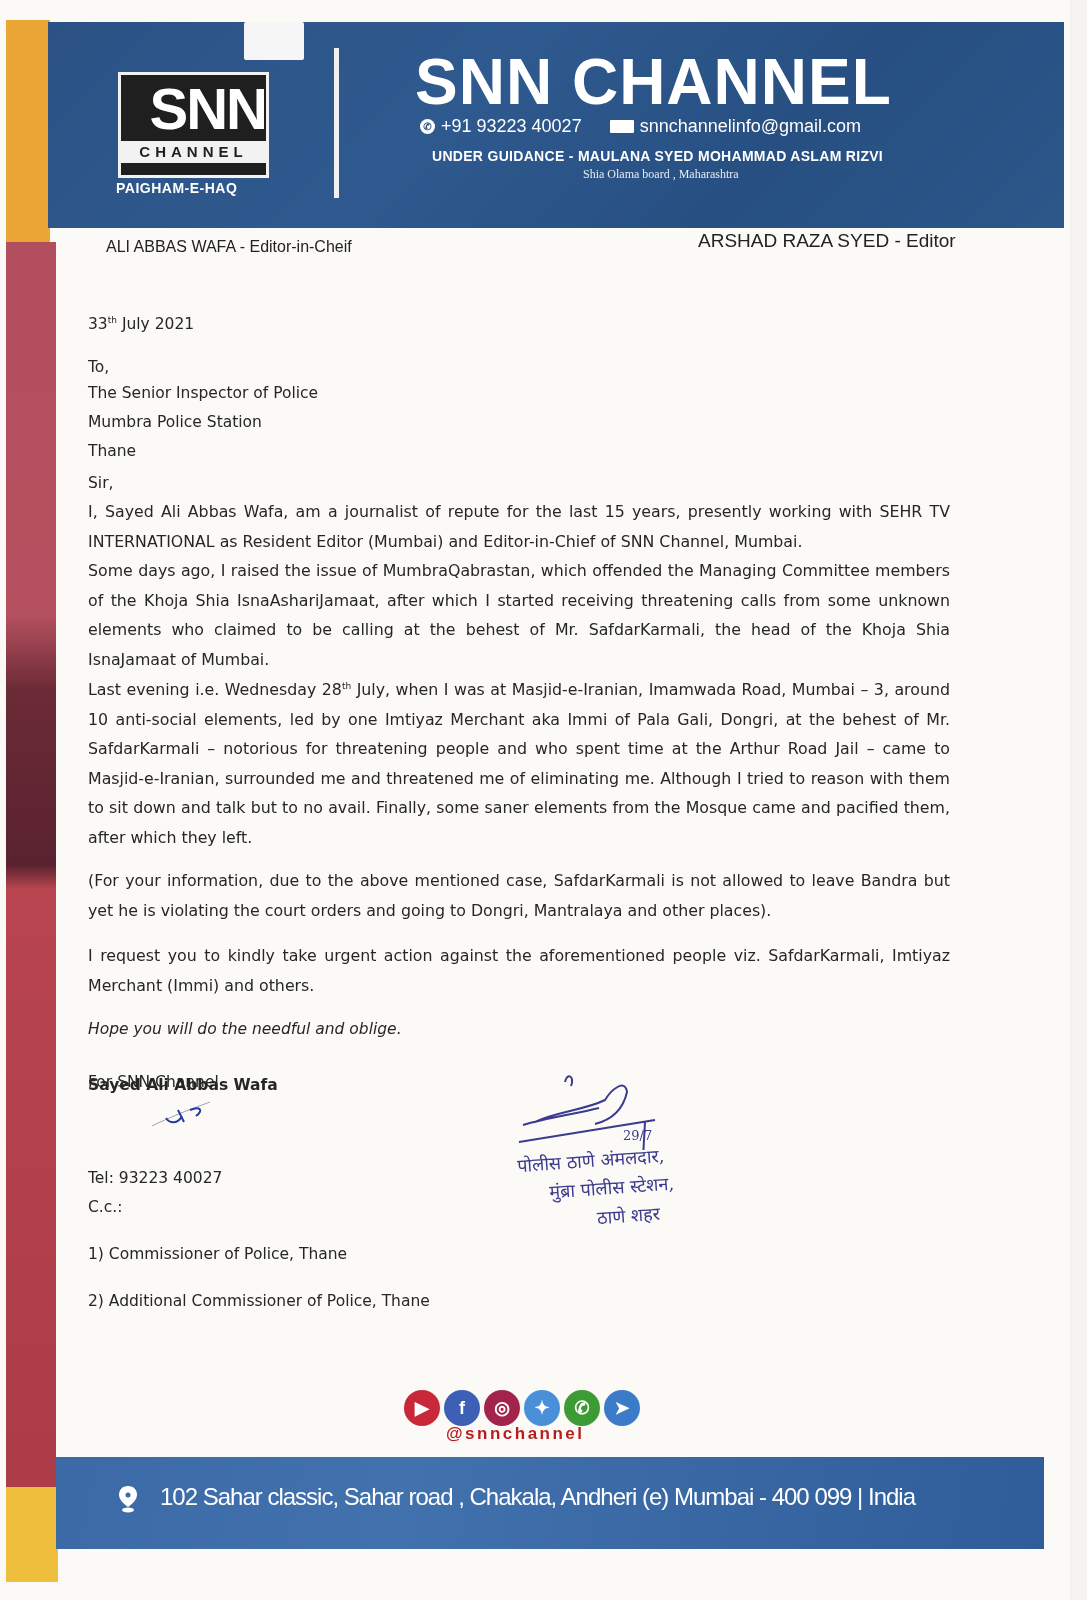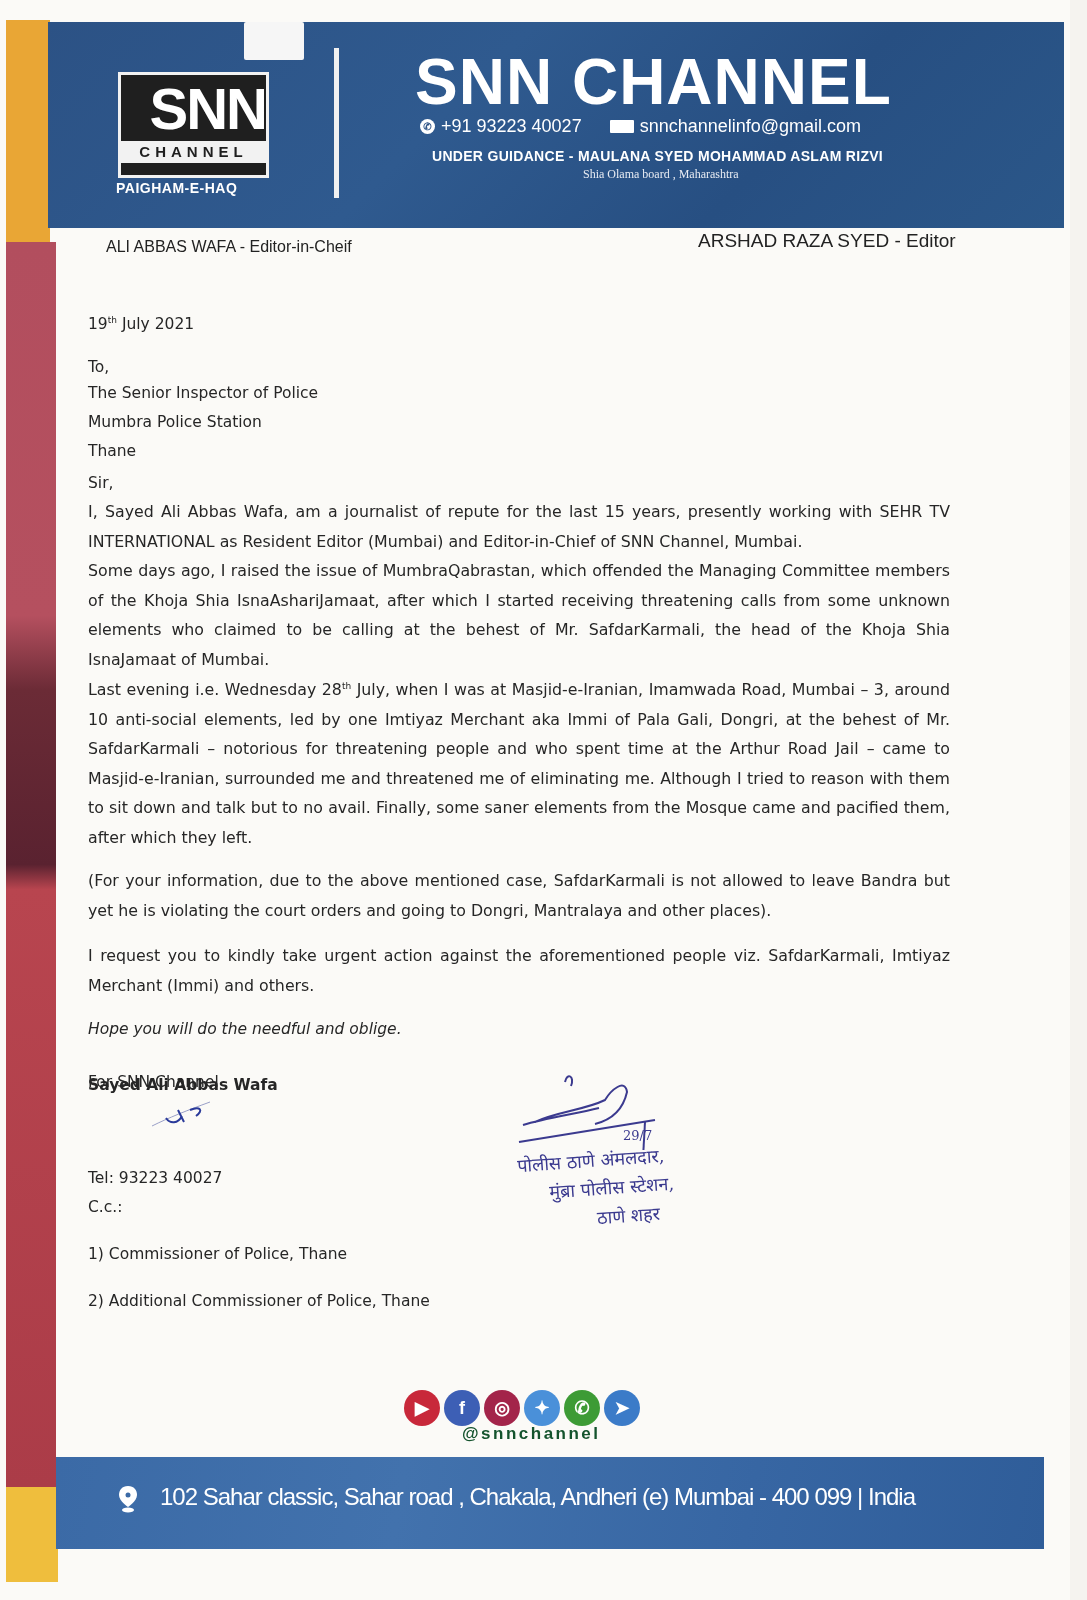--- a/index.html
+++ b/index.html
@@ -52,21 +52,21 @@
   .para { position:absolute; left:88px; width:862px; line-height:29.5px; text-align:justify; font-size:15.8px; }
   .para sup { font-size:9px; line-height:0; }
 
   .sign-scribble { position:absolute; left:148px; top:1096px; width:70px; height:36px; }
   .stamp { position:absolute; left:515px; top:1070px; width:260px; height:170px; }
   .stamp-text { position:absolute; color:#3b3a8f; font-family:"DejaVu Serif", serif; font-size:18px; white-space:nowrap; }
 
   
   .socials { position:absolute; left:404px; top:1390px; display:flex; gap:4px; }
   .soc { width:36px; height:36px; border-radius:50%; display:flex; align-items:center; justify-content:center; color:#fff; font-weight:bold; font-size:18px; }
-  .handle { position:absolute; left:446px; top:1424px; font-weight:bold; font-size:17px; letter-spacing:2.5px; color:#14532d;margin-left:16px; }
+  .handle { position:absolute; left:446px; top:1424px; font-weight:bold; font-size:17px; letter-spacing:2.5px; color:#b91c1c; }
 
   
   .footer { position:absolute; left:56px; top:1457px; width:988px; height:92px;
     background: linear-gradient(100deg, #3b6aa6 0%, #4272ad 35%, #3766a3 70%, #2f5d99 100%); }
   .pin-icon { position:absolute; left:62px; top:28px; width:20px; height:28px; }
   .address { position:absolute; left:104px; top:26px; color:#fff; font-size:24px; letter-spacing:-1px; white-space:nowrap; }
 </style>
 </head>
 <body>
 
@@ -91,21 +91,21 @@
       <span>snnchannelinfo@gmail.com</span>
     </div>
     <div class="guidance">UNDER GUIDANCE - MAULANA SYED MOHAMMAD ASLAM RIZVI</div>
     <div class="board">Shia Olama board , Maharashtra</div>
   </div>
 
   <div class="editor-left">ALI ABBAS WAFA - Editor-in-Cheif</div>
   <div class="editor-right">ARSHAD RAZA SYED - Editor</div>
 
   <div class="letter">
-    <div class="line date" style="top:315px;"><span>19</span><sup>th</sup><span> July 2021</span></div>
+    <div class="line date" style="top:315px;"><span>33</span><sup>th</sup><span> July 2021</span></div>
     <div class="line" style="top:358px;">To,</div>
     <div class="line" style="top:384px;">The Senior Inspector of Police</div>
     <div class="line" style="top:413px;">Mumbra Police Station</div>
     <div class="line" style="top:442px;">Thane</div>
     <div class="line" style="top:474px;">Sir,</div>
 
     <div class="para" style="top:497px;">I, Sayed Ali Abbas Wafa, am a journalist of repute for the last 15 years, presently working with SEHR TV INTERNATIONAL as Resident Editor (Mumbai) and Editor-in-Chief of SNN Channel, Mumbai.</div>
     <div class="para" style="top:556px;">Some days ago, I raised the issue of MumbraQabrastan, which offended the Managing Committee members of the Khoja Shia IsnaAshariJamaat, after which I started receiving threatening calls from some unknown elements who claimed to be calling at the behest of Mr. SafdarKarmali, the head of the Khoja Shia IsnaJamaat of Mumbai.</div>
     <div class="para" style="top:675px;"><span>Last evening i.e. Wednesday 28</span><sup>th</sup><span> July, when I was at Masjid-e-Iranian, Imamwada Road, Mumbai – 3, around 10 anti-social elements, led by one Imtiyaz Merchant aka Immi of Pala Gali, Dongri, at the behest of Mr. SafdarKarmali – notorious for threatening people and who spent time at the Arthur Road Jail – came to Masjid-e-Iranian, surrounded me and threatened me of eliminating me. Although I tried to reason with them to sit down and talk but to no avail. Finally, some saner elements from the Mosque came and pacified them, after which they left.</span></div>
     <div class="para" style="top:866px;">(For your information, due to the above mentioned case, SafdarKarmali is not allowed to leave Bandra but yet he is violating the court orders and going to Dongri, Mantralaya and other places).</div>

